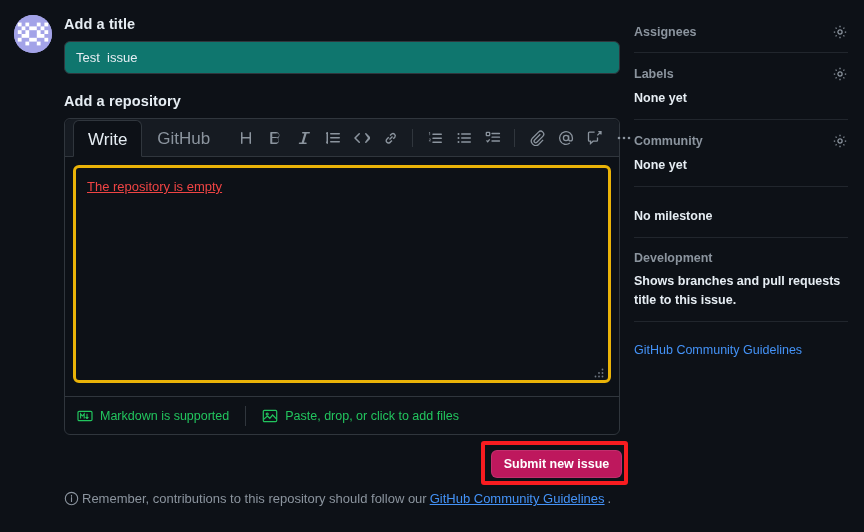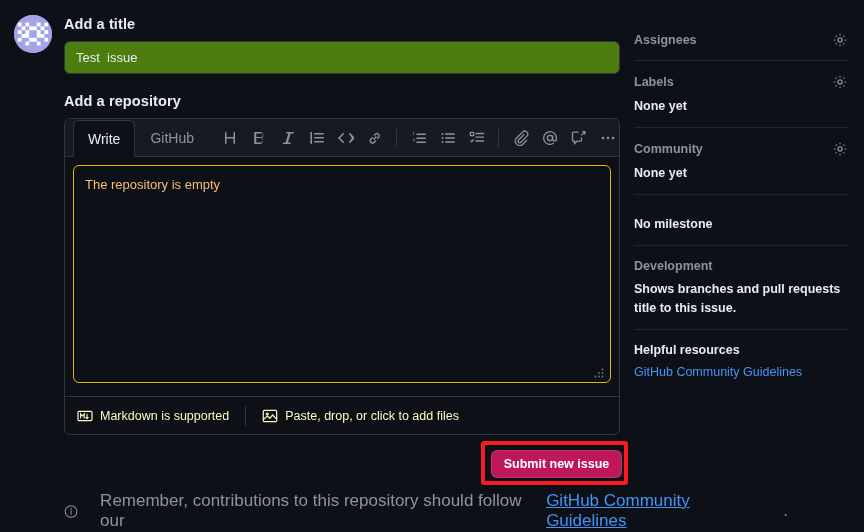--- a/index.html
+++ b/index.html
@@ -22,41 +22,41 @@
 
   
   .main { position: absolute; left: 64px; top: 16px; width: 556px; }
 
   .field-label {
     font-size: 14.5px; font-weight: 700; color: #e6edf3;
     letter-spacing: .1px;
   }
   .title-input {
     margin-top: 9px; width: 556px; height: 33px;
-    background: #4d7c0f; border: 1px solid #30363d; border-radius: 6px;
+    background: #0f766e; border: 1px solid #30363d; border-radius: 6px;
     color: #e6edf3; font-size: 13px; padding: 0 11px;
     font-family: "Liberation Sans", sans-serif;
     outline: none;
   }
   .desc-label { margin-top: 19px; }
 
   
   .comment-box {
     margin-top: 9px; width: 556px;
     border: 1px solid #30363d; border-radius: 6px;
     background: #0d1117;
   }
   .tabbar {
     display: flex; align-items: flex-end;
     height: 38px; border-bottom: 1px solid #30363d;
     background: #161b22; border-radius: 6px 6px 0 0;
     padding-left: 8px;
   }
   .tab {
-    font-size: 14px; padding: 0 14px; height: 37px; line-height: 37px;
+    font-size: 17px; padding: 0 14px; height: 37px; line-height: 37px;
     color: #8b949e; cursor: pointer; border: 1px solid transparent;
     border-radius: 6px 6px 0 0;
   }
   .tab.active {
     color: #e6edf3; background: #0d1117;
     border-color: #30363d; border-bottom-color: #0d1117;
     margin-bottom: -1px;
   }
   .tools {
     display: flex; align-items: center; gap: 0;
@@ -67,33 +67,34 @@
     justify-content: center; color: #8b949e; cursor: pointer;
     border-radius: 4px;
   }
   .tool svg { display: block; }
   .sep { width: 1px; height: 18px; background: #30363d; margin: 0 7px; }
   .spacer { flex: 1; }
 
   .editor-wrap { position: relative; padding: 8px 8px 0 8px; }
   .editor {
     width: 100%; height: 218px; resize: none;
-    background: #0d1117; border: 1px solid #eab308; border-radius: 6px;
-    color: #fdba74; font-size: 13px; padding: 9px 11px;
+    background: #0d1117; border: 3px solid #eab308; border-radius: 6px;
+    color: #ef4444; font-size: 13px; padding: 9px 11px;
     font-family: "Liberation Sans", sans-serif; outline: none;
     line-height: 1.5;
+    text-decoration: underline;
   }
   .grip {
     position: absolute; right: 14px; bottom: 6px;
     width: 14px; height: 14px; pointer-events: none;
   }
   .footerbar {
     display: flex; align-items: center; height: 38px;
     border-top: 1px solid #30363d; margin-top: 9px;
-    padding-left: 12px; color: #fef9c3; font-size: 12.5px;
+    padding-left: 12px; color: #22c55e; font-size: 12.5px;
   }
   .fitem { display: flex; align-items: center; gap: 7px; cursor: pointer; }
   .fsep { width: 1px; height: 20px; background: #30363d; margin: 0 16px; }
 
   
   .submit-zone {
     position: absolute; left: 481px; top: 441px;
     width: 147px; height: 44px;
     border: 4px solid #f81c20; border-radius: 3px;
   }
@@ -102,27 +103,27 @@
     width: 131px; height: 28px; background: #be185d;
     border: 1px solid rgba(240,246,252,0.1); border-radius: 6px;
     color: #ffffff; font-size: 12.5px; font-weight: 600;
     font-family: "Liberation Sans", sans-serif; cursor: pointer;
     display: flex; align-items: center; justify-content: center;
   }
 
   
   .note {
     position: absolute; left: 64px; top: 491px;
-    display: flex; align-items: center; gap: 22px;
-    font-size: 17px; color: #8b949e;
+    display: flex; align-items: center; gap: 3px;
+    font-size: 13px; color: #8b949e;
   }
   .note a { color: #4493f8; text-decoration: underline; }
 
   
-  .sidebar { position: absolute; left: 634px; top: 32px; width: 214px; }
+  .sidebar { position: absolute; left: 634px; top: 24px; width: 214px; }
   .sb-sec { padding-bottom: 12px; }
   .sb-sec + .sb-sec { border-top: 1px solid #21262d; padding-top: 13px; }
   .sb-head {
     display: flex; align-items: center; justify-content: space-between;
     font-size: 12.5px; font-weight: 600; color: #8b949e;
   }
   .sb-head.bright { color: #e6edf3; }
   .gear { color: #8b949e; cursor: pointer; display: flex; }
   .sb-val {
     margin-top: 7px; font-size: 12.5px; font-weight: 600; color: #e6edf3;
@@ -357,22 +358,19 @@
     </div>
 
     <div class="sb-sec">
       <div class="sb-head">
         <span>Development</span>
       </div>
       <div class="sb-val">Shows branches and pull requests title to this issue.</div>
     </div>
 
     <div class="sb-sec">
-      <div class="sb-head bright">
-        <span>Helpful resources</span>
-      </div>
       <div class="sb-link">
         <a href="#">GitHub Community Guidelines</a>
       </div>
     </div>
 
   </div>
 </div>
 
 </body></html>

